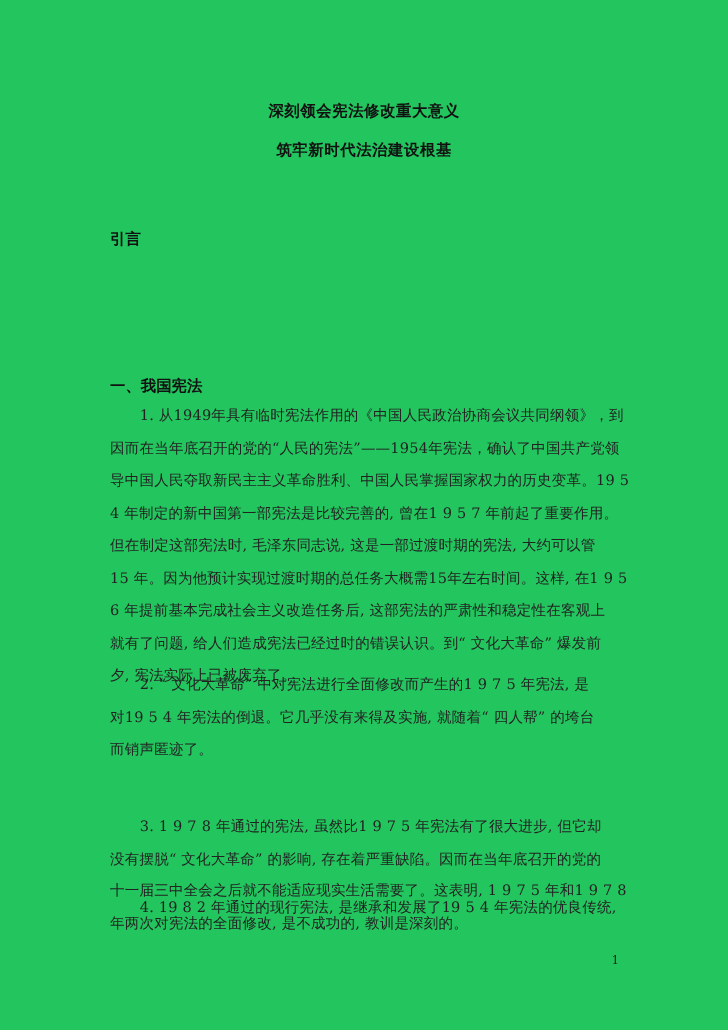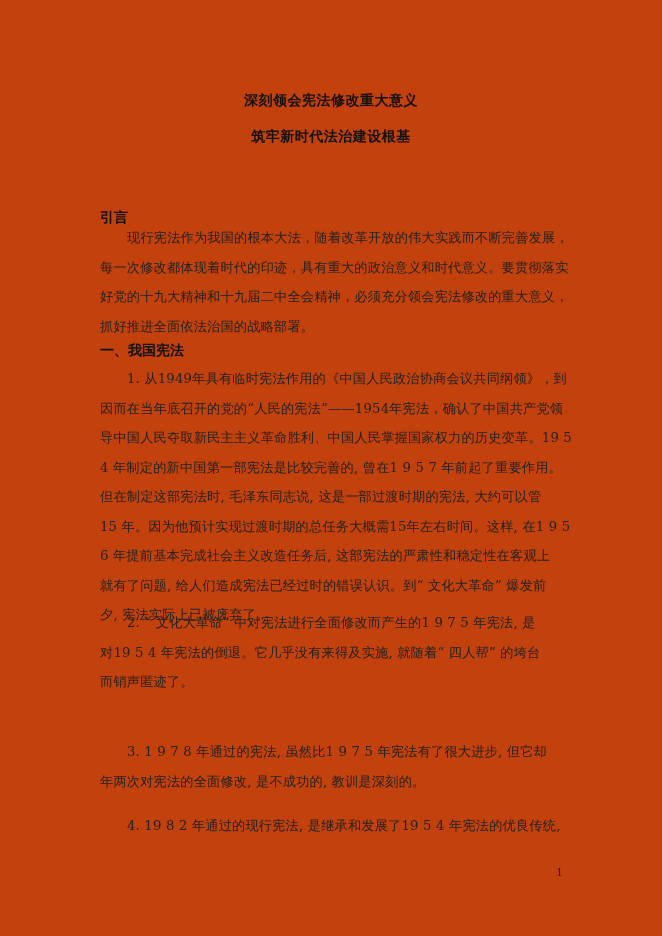--- a/index.html
+++ b/index.html
@@ -13,21 +13,21 @@
       position: relative;
       overflow: hidden;
       font-family: "DejaVu Serif", "Liberation Serif", serif;
       color: #1a1a1a;
     }
     .page {
       position: absolute;
       left: 0; top: 0;
       width: 662px;
       height: 936px;
-      background: #c2410c;
+      background: #22c55e;
     }
     .title {
       position: absolute;
       left: 0;
       width: 662px;
       text-align: center;
       font-family: "DejaVu Sans", "Liberation Sans", sans-serif;
       font-weight: bold;
       font-size: 14px;
       color: #111;
@@ -71,26 +71,20 @@
 </head>
 <body>
 
 <div class="page">
 
   <div class="title t1">深刻领会宪法修改重大意义</div>
   <div class="title t2">筑牢新时代法治建设根基</div>
 
   <div class="heading" style="top:209px;">引言</div>
 
-  <div class="para" style="top:223px;">
-    <span class="line first">现行宪法作为我国的根本大法，随着改革开放的伟大实践而不断完善发展，</span>
-    <span class="line">每一次修改都体现着时代的印迹，具有重大的政治意义和时代意义。要贯彻落实</span>
-    <span class="line">好党的十九大精神和十九届二中全会精神，必须充分领会宪法修改的重大意义，</span>
-    <span class="line">抓好推进全面依法治国的战略部署。</span>
-  </div>
 
   <div class="heading" style="top:342px;">一、我国宪法</div>
 
   <div class="para" style="top:364px;">
     <span class="line first">1. 从1949年具有临时宪法作用的《中国人民政治协商会议共同纲领》，到</span>
     <span class="line">因而在当年底召开的党的“人民的宪法”——1954年宪法，确认了中国共产党领</span>
     <span class="line">导中国人民夺取新民主主义革命胜利、中国人民掌握国家权力的历史变革。19 5</span>
     <span class="line">4 年制定的新中国第一部宪法是比较完善的, 曾在1 9 5 7 年前起了重要作用。</span>
     <span class="line">但在制定这部宪法时, 毛泽东同志说, 这是一部过渡时期的宪法, 大约可以管</span>
     <span class="line">15 年。因为他预计实现过渡时期的总任务大概需15年左右时间。这样, 在1 9 5</span>
@@ -100,20 +94,22 @@
   </div>
 
   <div class="para" style="top:608px;">
     <span class="line first">2. “ 文化大革命” 中对宪法进行全面修改而产生的1 9 7 5 年宪法, 是</span>
     <span class="line">对19 5 4 年宪法的倒退。它几乎没有来得及实施, 就随着“ 四人帮” 的垮台</span>
     <span class="line">而销声匿迹了。</span>
   </div>
 
   <div class="para" style="top:708px;margin-top:29px;">
     <span class="line first">3. 1 9 7 8 年通过的宪法, 虽然比1 9 7 5 年宪法有了很大进步, 但它却</span>
+    <span class="line">没有摆脱“ 文化大革命” 的影响, 存在着严重缺陷。因而在当年底召开的党的</span>
+    <span class="line">十一届三中全会之后就不能适应现实生活需要了。这表明, 1 9 7 5 年和1 9 7 8</span>
     <span class="line">年两次对宪法的全面修改, 是不成功的, 教训是深刻的。</span>
   </div>
 
   <div class="para" style="top:811px;">
     <span class="line first">4. 19 8 2 年通过的现行宪法, 是继承和发展了19 5 4 年宪法的优良传统,</span>
   </div>
 
   <div class="pagenum">1</div>
 </div>
 

